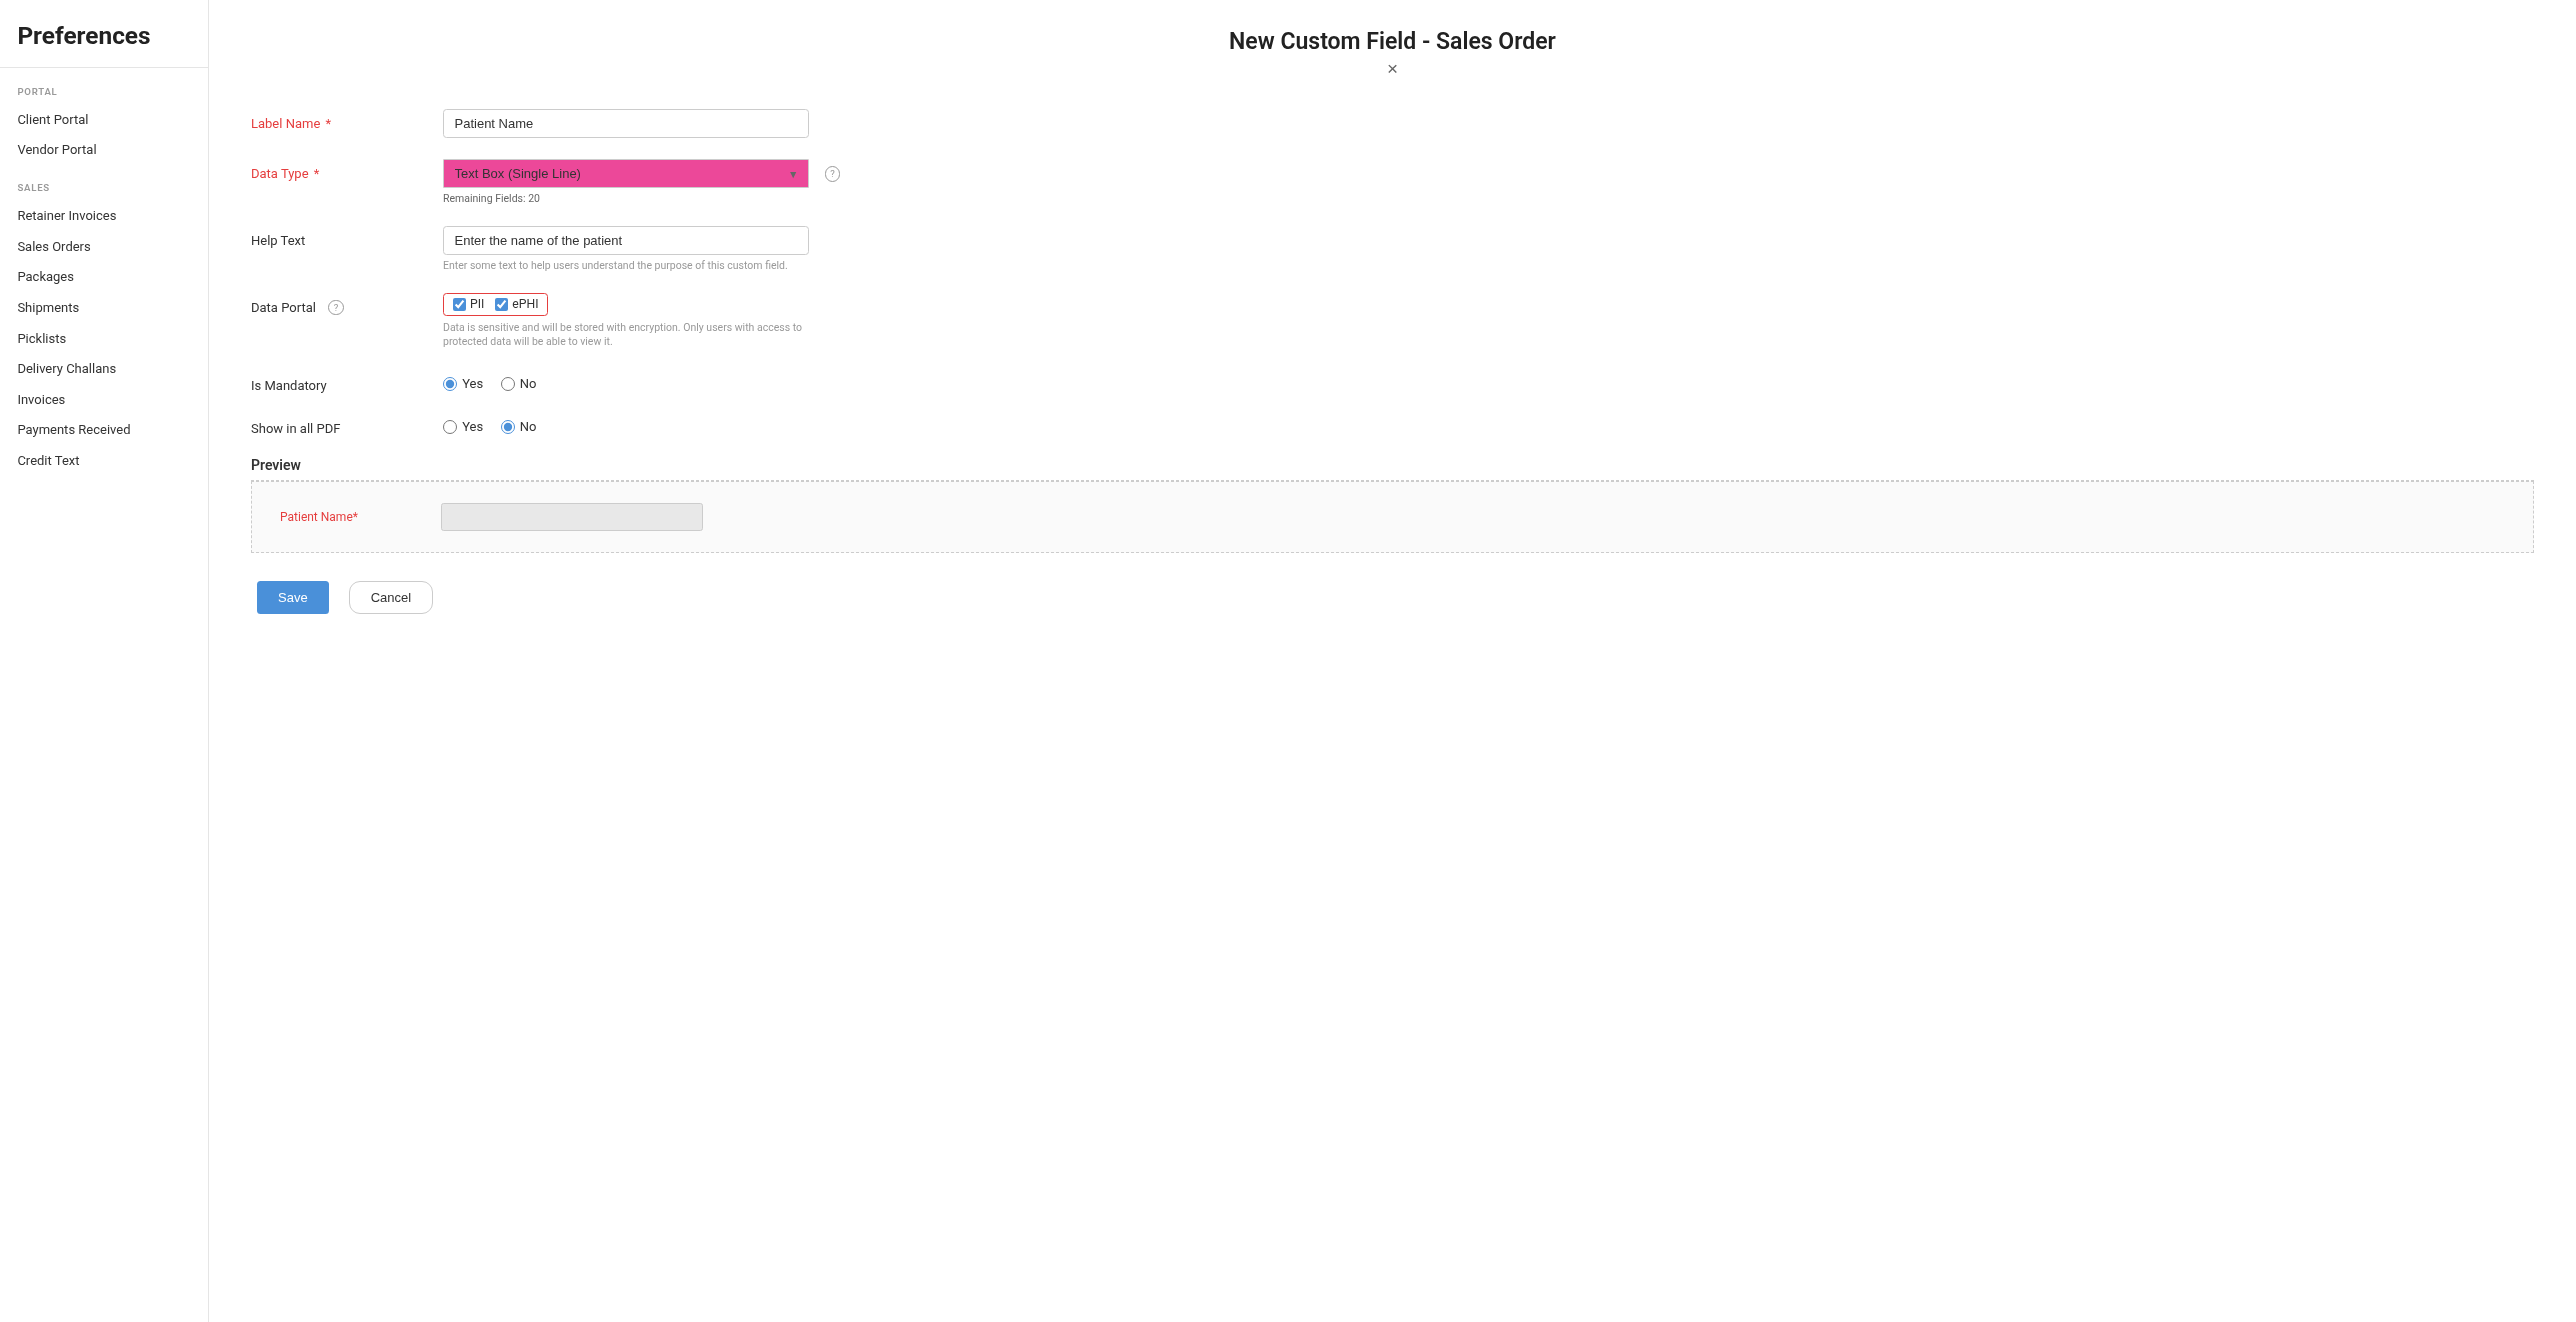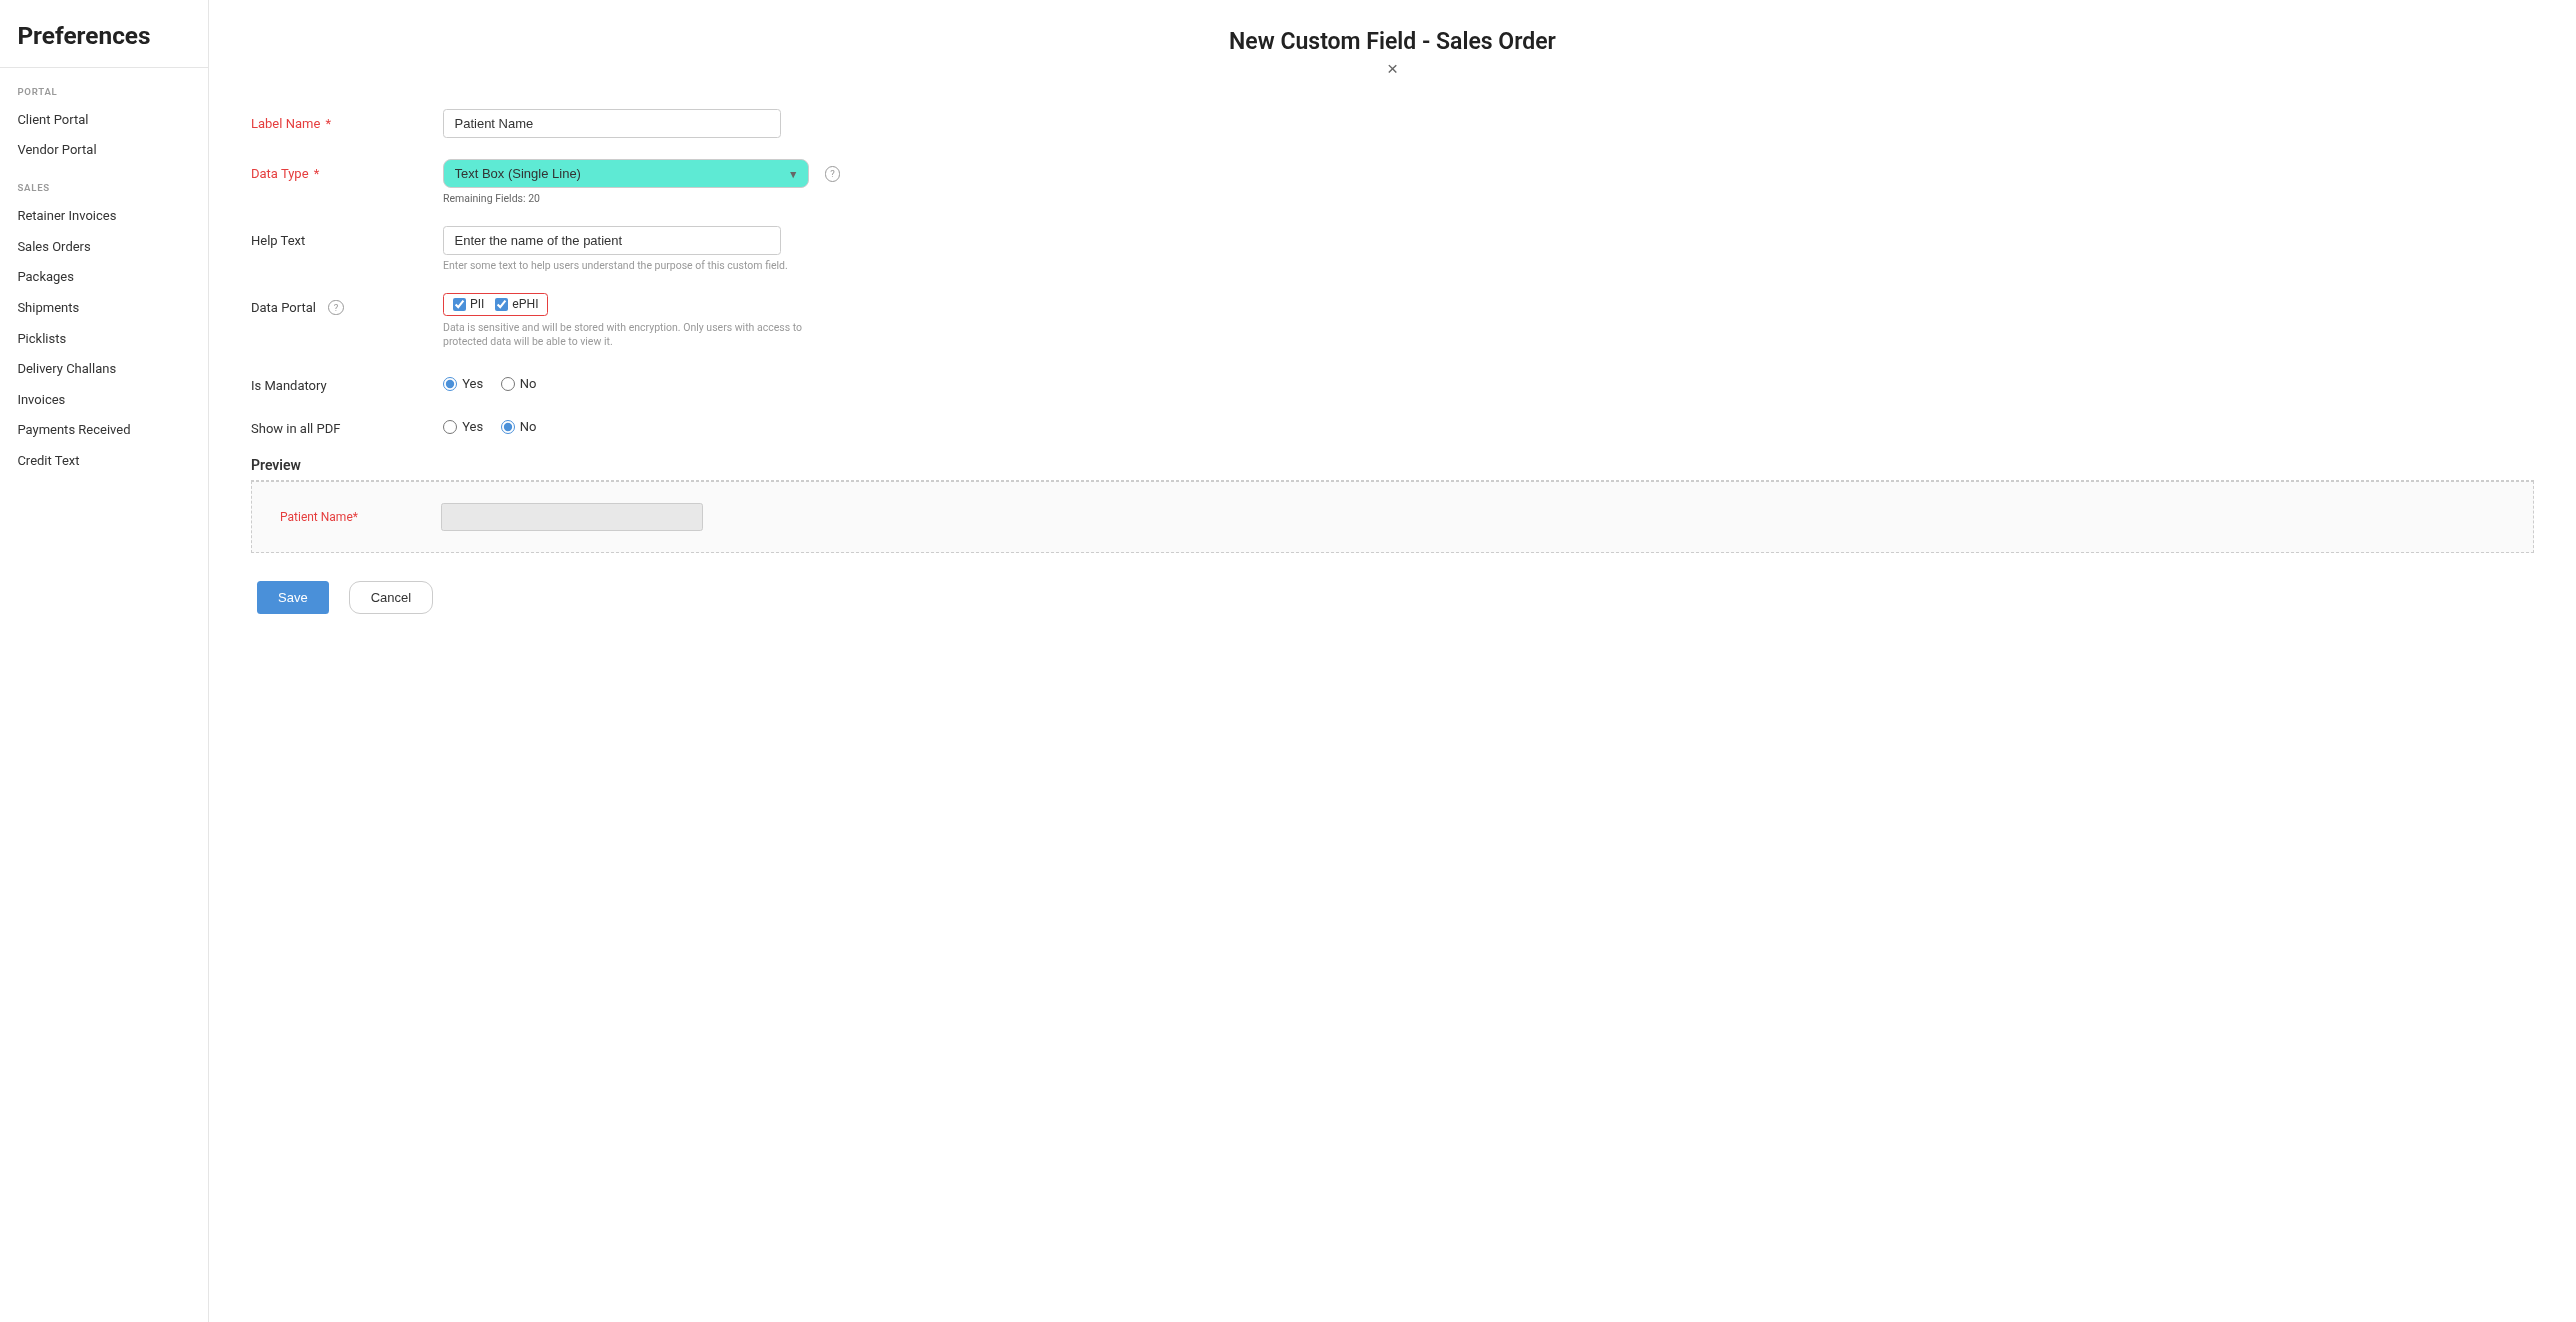--- a/index.html
+++ b/index.html
@@ -85,45 +85,45 @@
     .form-label.required {
       color: #e53e3e;
     }
     .form-label.required::after {
       content: ' *';
     }
     .form-field {
       flex: 1;
     }
     .text-input {
-      width: 338px;
+      width: 366px;
       max-width: 100%;
       padding: 6.1px 10.5px;
       border: 0.9px solid #ccc;
       border-radius: 3.5px;
       font-size: 13px;
       color: #333;
       outline: none;
       background: #fff;
     }
 
     .select-wrapper {
       position: relative;
       width: 366px;
       max-width: 100%;
     }
     .select-input {
       width: 100%;
       padding: 6.1px 31px 6.1px 10.5px;
       border: 0.9px solid #ccc;
-      border-radius: 8px;
+      border-radius: 1px;
       font-size: 13px;
       color: #333;
       appearance: none;
-      background: #5eead4;
+      background: #ec4899;
       cursor: pointer;
       outline: none;
     }
     .select-arrow {
       position: absolute;
       right: 10.5px;
       top: 50%;
       transform: translateY(-50%);
       pointer-events: none;
       color: #666;

